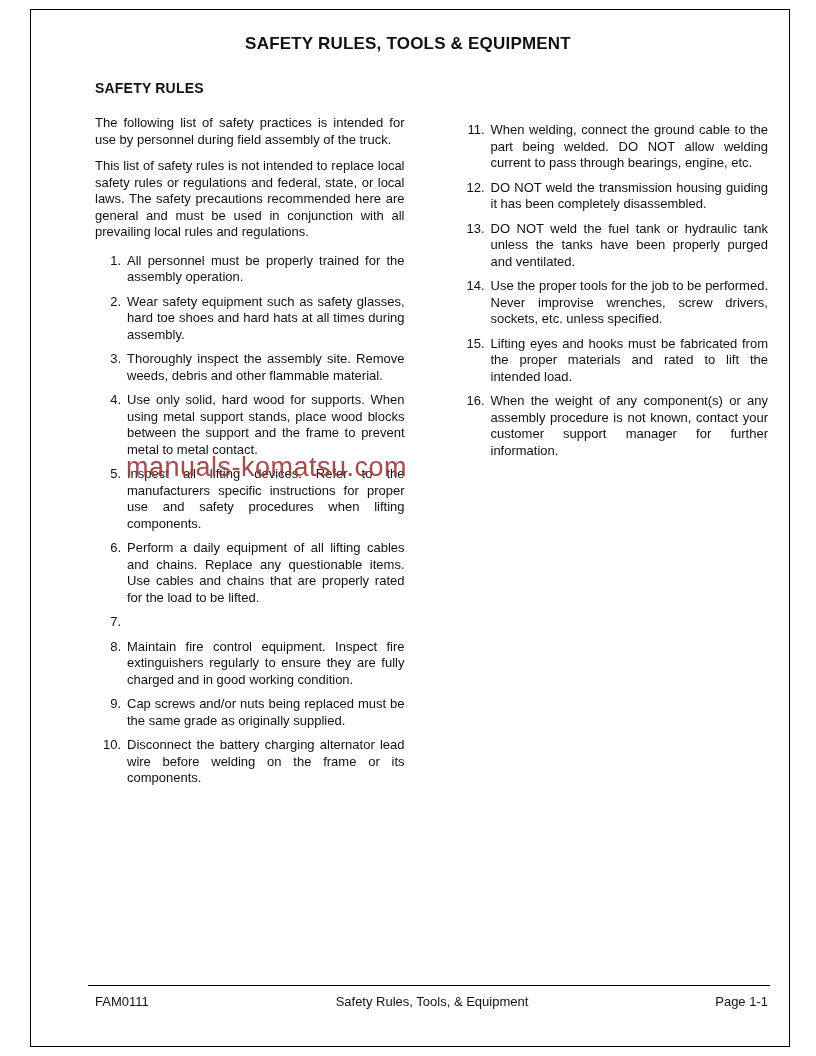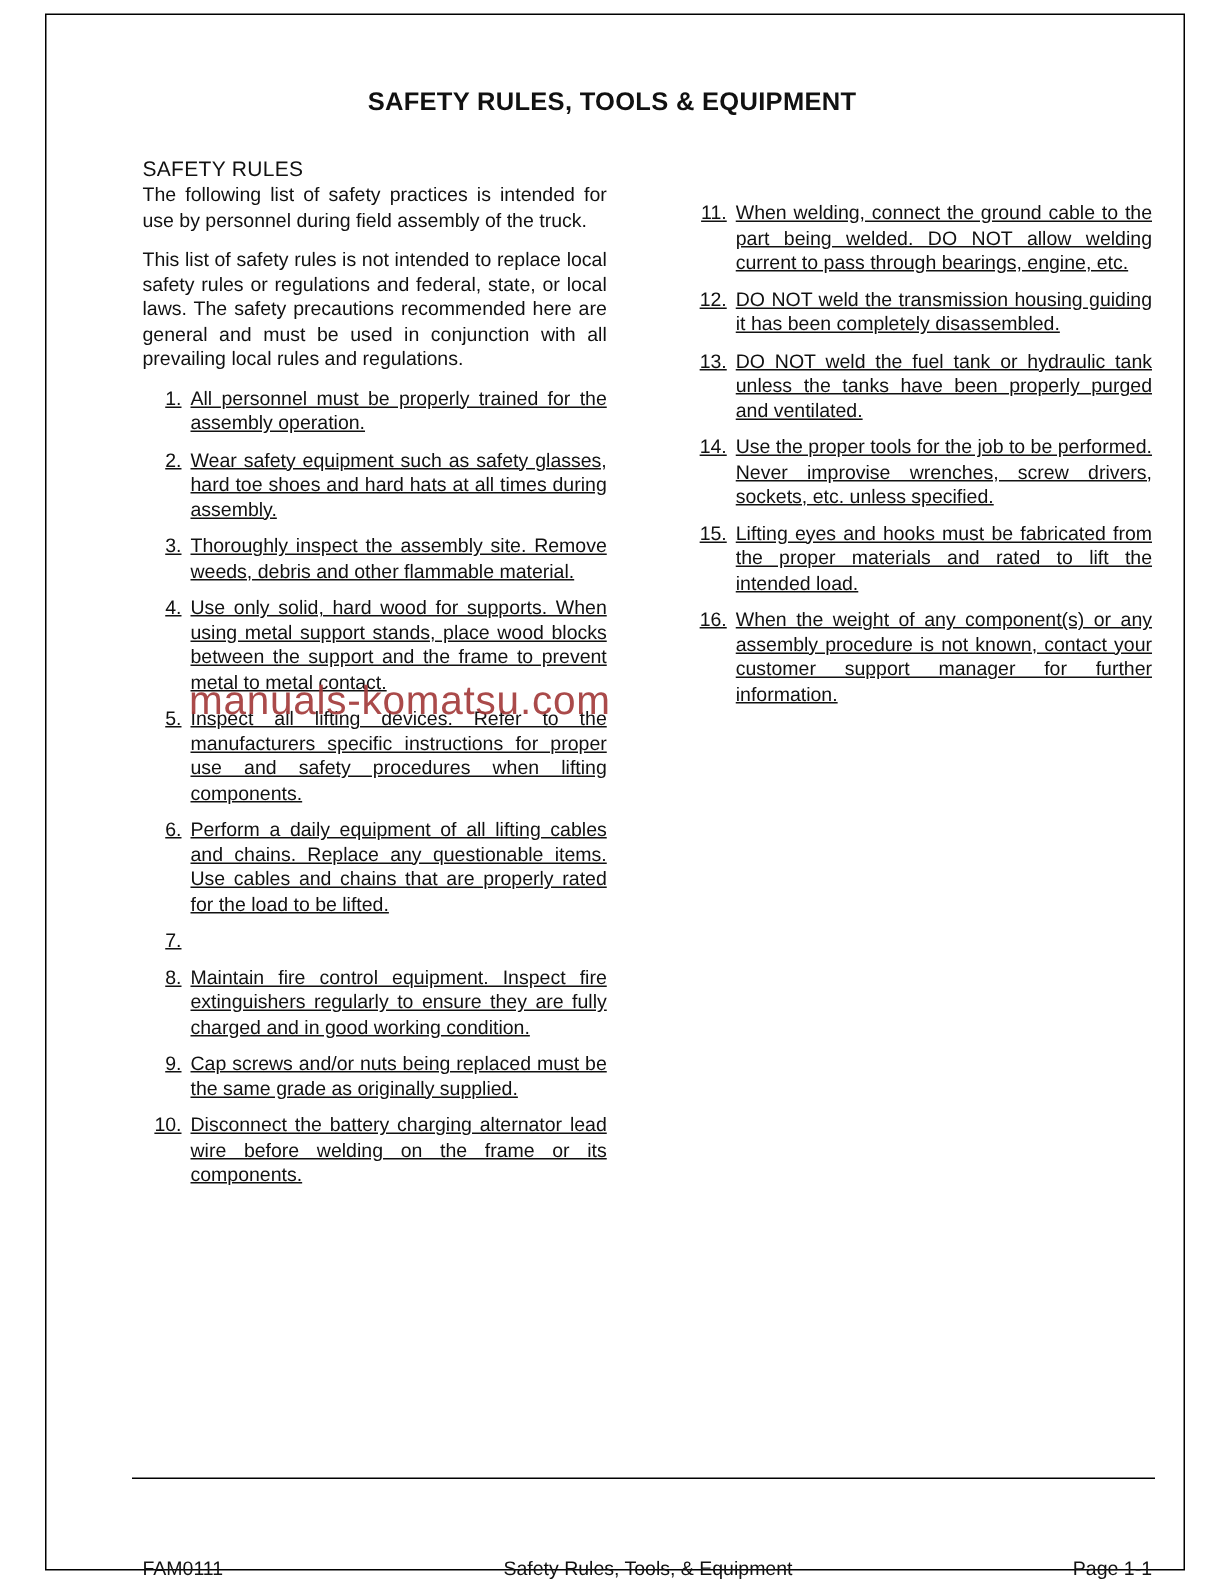--- a/index.html
+++ b/index.html
@@ -13,46 +13,46 @@
     overflow: hidden;
   }
   .border-frame {
     position: absolute;
     left: 30px; top: 9px; right: 26px; bottom: 9px;
     border: 1px solid #000000;
     pointer-events: none;
   }
   .doc-title {
     margin: 0;
-    padding-top: 58px;
+    padding-top: 34px;
     text-align: center;
     font-size: 17px;
     font-weight: bold;
     letter-spacing: 0.2px;
   }
   .content {
     display: flex;
     gap: 54px;
     margin: 26px 48px 0 95px;
   }
   .col { flex: 1; min-width: 0; }
   .col-right { padding-top: 30px; }
   .section-heading {
-    margin: 0 0 2px 0;
+    margin: 0 0 19px 0;
     font-size: 14px;
-    font-weight: normal;
+    font-weight: bold;
     letter-spacing: 0.2px;
   }
   .para {
     margin: 0 0 10px 0;
     font-size: 13px;
     line-height: 1.27;
     text-align: justify;
   }
-  .rules { margin-top: 0; text-decoration: underline; }
+  .rules { margin-top: 12px; }
   .rule {
     display: flex;
     margin-bottom: 8px;
     font-size: 13px;
     line-height: 1.27;
   }
   .rule-num {
     flex: none;
     width: 26px;
     text-align: right;
@@ -82,21 +82,21 @@
   }
   .footer {
     position: absolute;
     left: 95px;
     right: 48px;
     top: 994px;
     display: flex;
     align-items: baseline;
     font-size: 13px;
   }
-  .footer-left { flex: none; margin-top: 44px; }
+  .footer-left { flex: none; }
   .footer-center { flex: 1; text-align: center; }
   .footer-right { flex: none; }
 </style>
 </head>
 <body>
 
 <div class="page">
   <div class="border-frame"></div>
 
   <h1 class="doc-title">SAFETY RULES, TOOLS &amp; EQUIPMENT</h1>

